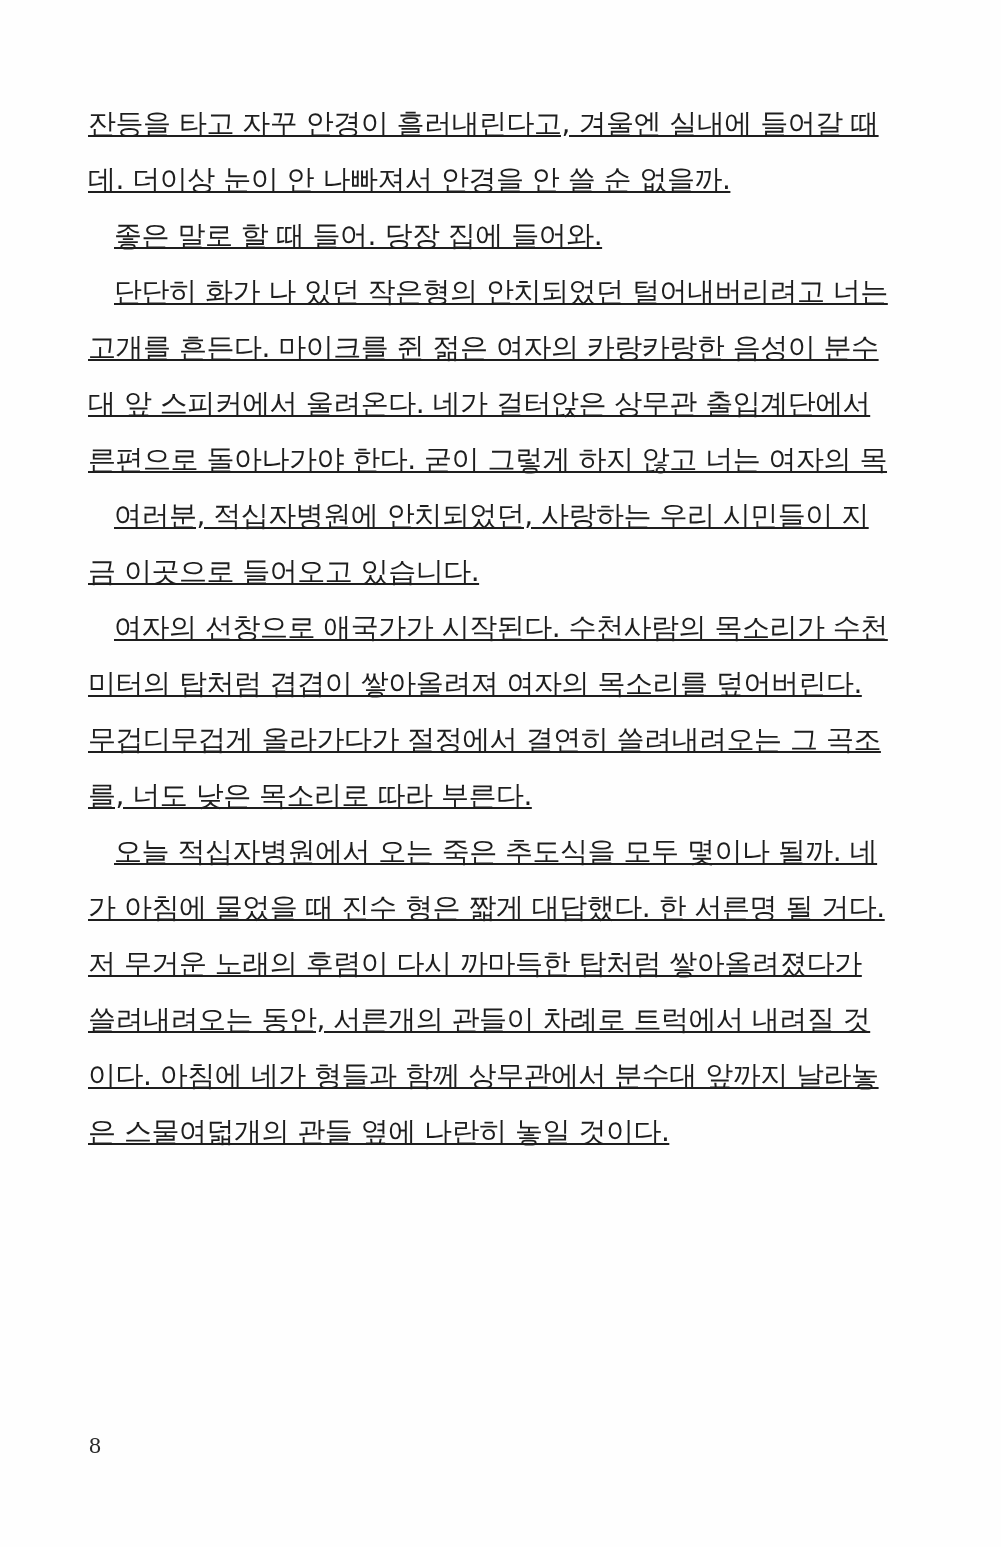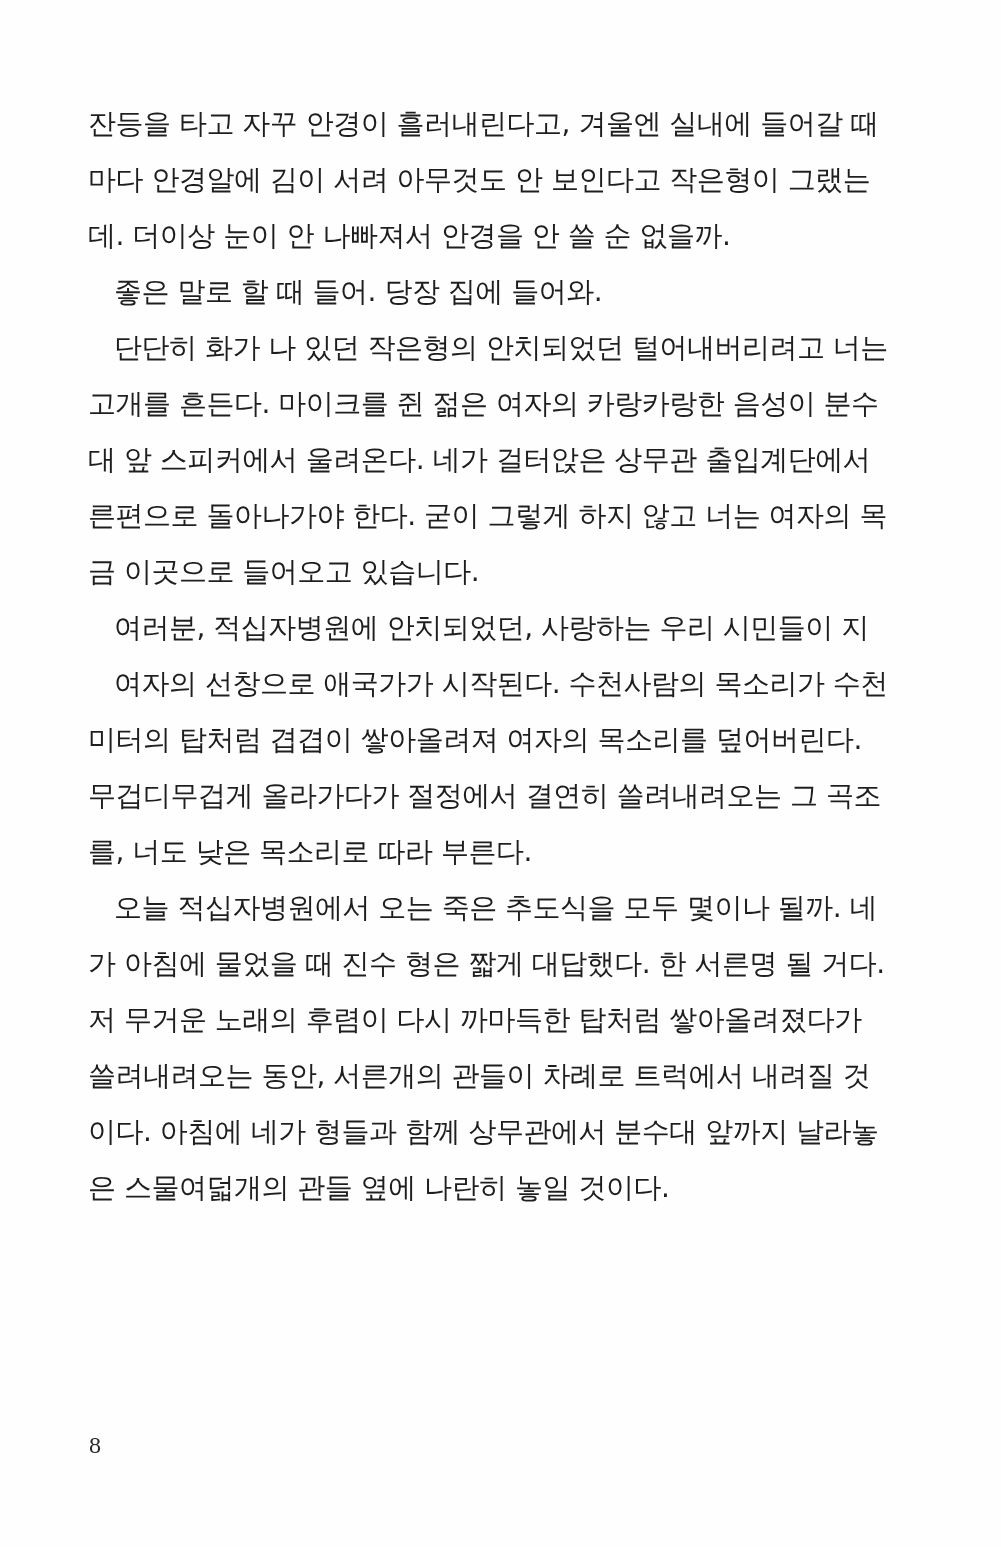--- a/index.html
+++ b/index.html
@@ -8,44 +8,43 @@
       position: absolute; left: 0; top: 0; width: 1001px; height: 1547px;
       background: #fefefe;
     }
     .text-block {
       position: absolute; left: 88px; top: 96px; width: 770px;
       font-family: "DejaVu Sans", sans-serif;
       font-size: 28px; color: #1e1e1e; letter-spacing: -0.5px;
     }
     .line {
       display: block; height: 56px; line-height: 56px;
-      white-space: nowrap; text-align: justify; text-align-last: justify;
+      white-space: nowrap; text-align: justify; text-align-last: justify; text-decoration: underline;
     }
     .line.last { text-align-last: left; }
     .line.indent { padding-left: 26px; }
     .page-number {
       position: absolute; left: 89px; top: 1432px;
       font-family: "Liberation Serif", serif; font-size: 24px; color: #2a2a2a;
     }
   </style>
 </head>
 <body>
 
 <div class="page">
   <div class="text-block" id="text-block">
       <span class="line">잔등을 타고 자꾸 안경이 흘러내린다고, 겨울엔 실내에 들어갈 때</span>
-      <span class="line">마다 안경알에 김이 서려 아무것도 안 보인다고 작은형이 그랬는</span>
       <span class="line last">데. 더이상 눈이 안 나빠져서 안경을 안 쓸 순 없을까.</span>
       <span class="line indent last">좋은 말로 할 때 들어. 당장 집에 들어와.</span>
       <span class="line indent">단단히 화가 나 있던 작은형의 안치되었던 털어내버리려고 너는</span>
       <span class="line">고개를 흔든다. 마이크를 쥔 젊은 여자의 카랑카랑한 음성이 분수</span>
       <span class="line">대 앞 스피커에서 울려온다. 네가 걸터앉은 상무관 출입계단에서</span>
       <span class="line">른편으로 돌아나가야 한다. 굳이 그렇게 하지 않고 너는 여자의 목</span>
+      <span class="line indent">여러분, 적십자병원에 안치되었던, 사랑하는 우리 시민들이 지</span>
       <span class="line last">금 이곳으로 들어오고 있습니다.</span>
-      <span class="line indent">여러분, 적십자병원에 안치되었던, 사랑하는 우리 시민들이 지</span>
       <span class="line indent">여자의 선창으로 애국가가 시작된다. 수천사람의 목소리가 수천</span>
       <span class="line">미터의 탑처럼 겹겹이 쌓아올려져 여자의 목소리를 덮어버린다.</span>
       <span class="line">무겁디무겁게 올라가다가 절정에서 결연히 쓸려내려오는 그 곡조</span>
       <span class="line last">를, 너도 낮은 목소리로 따라 부른다.</span>
       <span class="line indent">오늘 적십자병원에서 오는 죽은 추도식을 모두 몇이나 될까. 네</span>
       <span class="line">가 아침에 물었을 때 진수 형은 짧게 대답했다. 한 서른명 될 거다.</span>
       <span class="line">저 무거운 노래의 후렴이 다시 까마득한 탑처럼 쌓아올려졌다가</span>
       <span class="line">쓸려내려오는 동안, 서른개의 관들이 차례로 트럭에서 내려질 것</span>
       <span class="line">이다. 아침에 네가 형들과 함께 상무관에서 분수대 앞까지 날라놓</span>
       <span class="line last">은 스물여덟개의 관들 옆에 나란히 놓일 것이다.</span>

